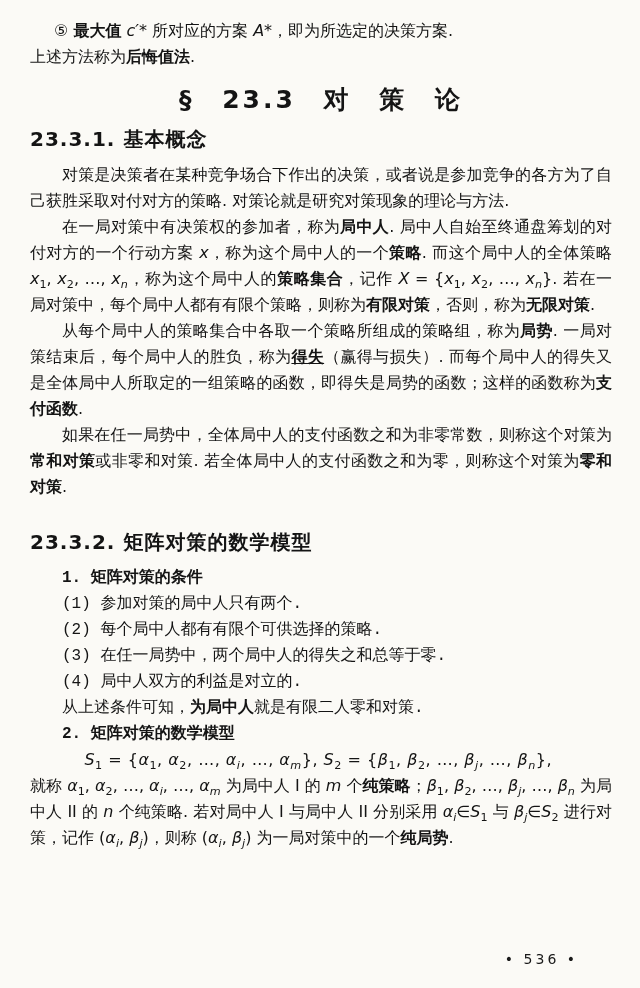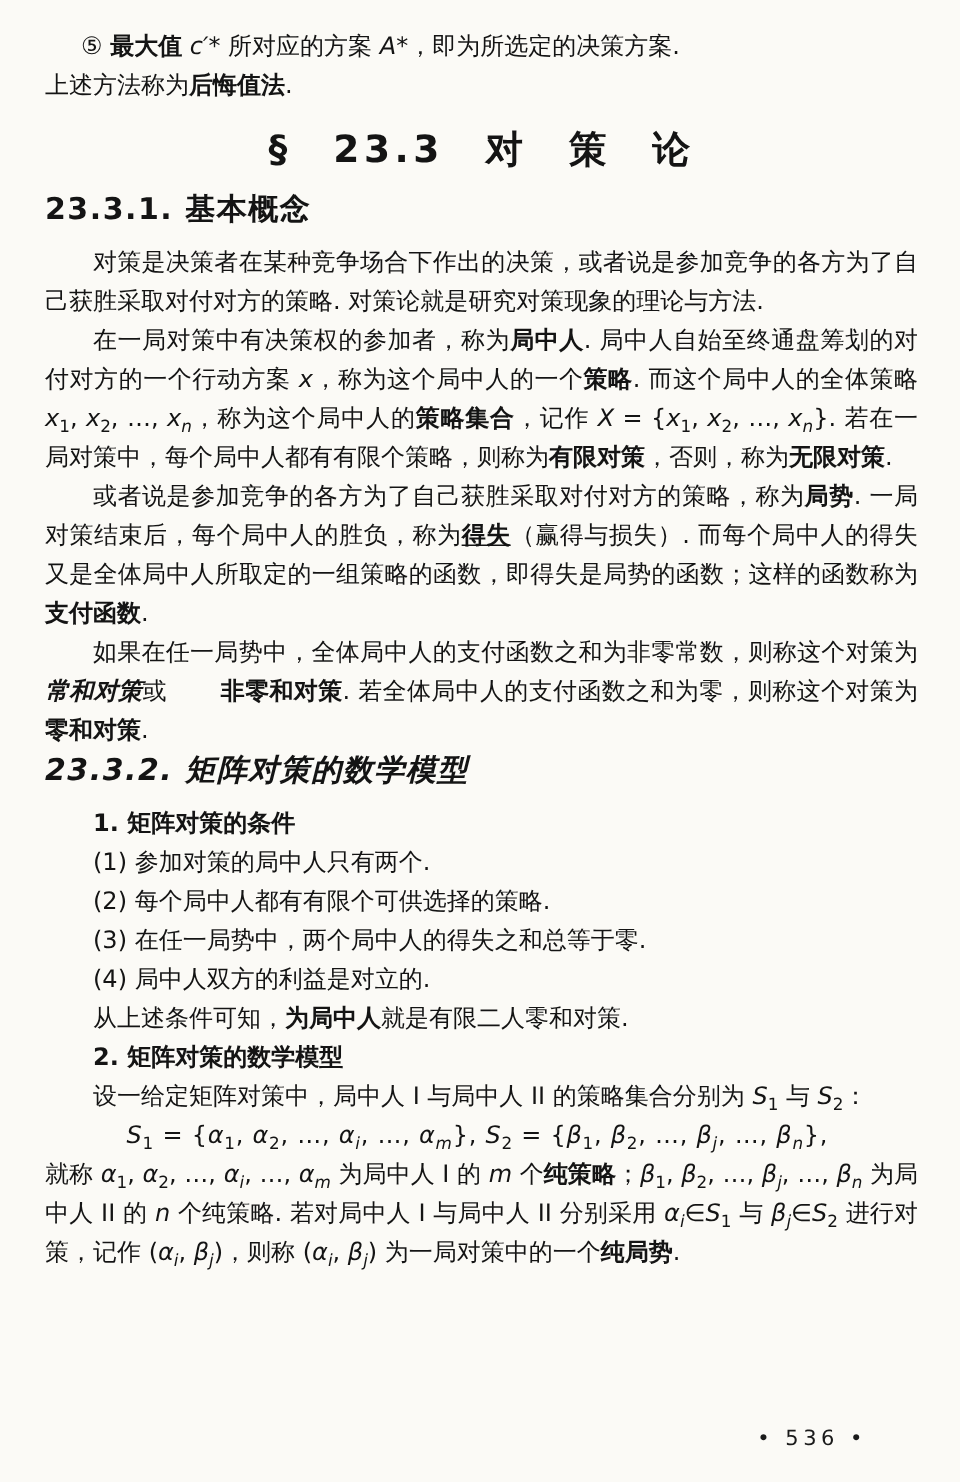--- a/index.html
+++ b/index.html
@@ -14,31 +14,31 @@
     color:#141414;
     font-size:16px;
     line-height:26px;
     overflow:hidden;
   }
   p{margin:0;}
   .line{text-align:left;}
   .para{text-align:justify;text-indent:2em;}
   .noindent{text-indent:0;}
   .indent1{text-indent:1.5em;}
-  .indent2{text-indent:2em;}
+  .indent2{text-indent:2em;font-family:Liberation Mono, monospace;}
   .formula{text-indent:3.4em;letter-spacing:0.5px;}
   .sec-title{
     font-size:25px;font-weight:bold;text-align:center;
     margin:14px 0 10px;word-spacing:16px;letter-spacing:3px;line-height:32px;
   }
   .sub-title{
     font-size:20px;font-weight:600;margin:8px 0 10px;
     letter-spacing:1px;line-height:26px;text-align:left;
   }
-  .sub-title-2{margin-top:0;font-style:italic;}
+  .sub-title-2{margin-top:29px;}
   .bold-item{font-weight:600;}
   sub{font-size:0.7em;line-height:0;}
   .pagenum{
     position:absolute;right:62px;bottom:16px;
     font-size:14px;letter-spacing:3px;color:#1a1a1a;
   }
 </style>
 </head>
 <body>
 
@@ -46,31 +46,30 @@
 
   <p class="line indent1"><span>⑤ </span><span style="font-weight: bold;">最大值</span><span> </span><span style="font-style: italic;">c′*</span><span> 所对应的方案 </span><span style="font-style: italic;">A*</span><span>，即为所选定的决策方案.</span></p>
   <p class="line"><span>上述方法称为</span><span style="font-weight: bold;">后悔值法</span><span>.</span></p>
 
   <h1 class="sec-title">§ 23.3 对 策 论</h1>
 
   <h2 class="sub-title">23.3.1. 基本概念</h2>
 
   <p class="para"><span>对策是决策者在某种竞争场合下作出的决策，或者说是参加竞争的各方为了自己获胜采取对付对方的策略. 对策论就是研究对策现象的理论与方法.</span></p>
   <p class="para"><span>在一局对策中有决策权的参加者，称为</span><span style="font-weight: bold;">局中人</span><span>. 局中人自始至终通盘筹划的对付对方的一个行动方案 </span><span style="font-style: italic;">x</span><span>，称为这个局中人的一个</span><span style="font-weight: bold;">策略</span><span>. 而这个局中人的全体策略 </span><span style="font-style: italic;">x</span><sub>1</sub><span>, </span><span style="font-style: italic;">x</span><sub>2</sub><span>, …, </span><span style="font-style: italic;">x</span><sub style="font-style: italic;">n</sub><span>，称为这个局中人的</span><span style="font-weight: bold;">策略集合</span><span>，记作 </span><span style="font-style: italic;">X</span><span> = {</span><span style="font-style: italic;">x</span><sub>1</sub><span>, </span><span style="font-style: italic;">x</span><sub>2</sub><span>, …, </span><span style="font-style: italic;">x</span><sub style="font-style: italic;">n</sub><span>}. 若在一局对策中，每个局中人都有有限个策略，则称为</span><span style="font-weight: bold;">有限对策</span><span>，否则，称为</span><span style="font-weight: bold;">无限对策</span><span>.</span></p>
-  <p class="para"><span>或者说是参加竞争的各方为了自己获胜采取对付对方的策略，称为</span><span style="font-weight: bold;">局势</span><span>. 一局对策结束后，每个局中人的胜负，称为</span><span style="font-weight: bold; text-decoration: underline;">得失</span><span>（赢得与损失）. 而每个局中人的得失又是全体局中人所取定的一组策略的函数，即得失是局势的函数；这样的函数称为</span><span style="font-weight: bold;">支付函数</span><span>.</span></p>
-  <p class="para"><span>如果在任一局势中，全体局中人的支付函数之和为非零常数，则称这个对策为</span><span style="font-weight: bold; font-style: italic;">常和对策</span><span>或</span><span style="font-weight: bold; margin-left: 36px;">非零和对策</span><span>. 若全体局中人的支付函数之和为零，则称这个对策为</span><span style="font-weight: bold;">零和对策</span><span>.</span></p>
+  <p class="para"><span>从每个局中人的策略集合中各取一个策略所组成的策略组，称为</span><span style="font-weight: bold;">局势</span><span>. 一局对策结束后，每个局中人的胜负，称为</span><span style="font-weight: bold; text-decoration: underline;">得失</span><span>（赢得与损失）. 而每个局中人的得失又是全体局中人所取定的一组策略的函数，即得失是局势的函数；这样的函数称为</span><span style="font-weight: bold;">支付函数</span><span>.</span></p>
+  <p class="para"><span>如果在任一局势中，全体局中人的支付函数之和为非零常数，则称这个对策为</span><span style="font-weight: bold;">常和对策</span><span>或</span><span style="font-weight: normal;">非零和对策</span><span>. 若全体局中人的支付函数之和为零，则称这个对策为</span><span style="font-weight: bold;">零和对策</span><span>.</span></p>
 
   <h2 class="sub-title sub-title-2">23.3.2. 矩阵对策的数学模型</h2>
 
   <p class="line indent2 bold-item">1. 矩阵对策的条件</p>
   <p class="line indent2">(1) 参加对策的局中人只有两个.</p>
   <p class="line indent2">(2) 每个局中人都有有限个可供选择的策略.</p>
   <p class="line indent2">(3) 在任一局势中，两个局中人的得失之和总等于零.</p>
   <p class="line indent2">(4) 局中人双方的利益是对立的.</p>
   <p class="line indent2"><span>从上述条件可知，</span><span style="font-weight: bold;">为局中人</span><span>就是有限二人零和对策.</span></p>
   <p class="line indent2 bold-item">2. 矩阵对策的数学模型</p>
-  <p class="line indent2"><span>设一给定矩阵对策中，局中人 I 与局中人 II 的策略集合分别为 </span><span style="font-style: italic;">S</span><sub>1</sub><span> 与 </span><span style="font-style: italic;">S</span><sub>2</sub><span>：</span></p>
   <p class="line formula"><span style="font-style: italic;">S</span><sub>1</sub><span> = {</span><span style="font-style: italic;">α</span><sub>1</sub><span>, </span><span style="font-style: italic;">α</span><sub>2</sub><span>, …, </span><span style="font-style: italic;">α</span><sub style="font-style: italic;">i</sub><span>, …, </span><span style="font-style: italic;">α</span><sub style="font-style: italic;">m</sub><span>},  </span><span style="font-style: italic;">S</span><sub>2</sub><span> = {</span><span style="font-style: italic;">β</span><sub>1</sub><span>, </span><span style="font-style: italic;">β</span><sub>2</sub><span>, …, </span><span style="font-style: italic;">β</span><sub style="font-style: italic;">j</sub><span>, …, </span><span style="font-style: italic;">β</span><sub style="font-style: italic;">n</sub><span>},</span></p>
   <p class="para noindent"><span>就称 </span><span style="font-style: italic;">α</span><sub>1</sub><span>, </span><span style="font-style: italic;">α</span><sub>2</sub><span>, …, </span><span style="font-style: italic;">α</span><sub style="font-style: italic;">i</sub><span>, …, </span><span style="font-style: italic;">α</span><sub style="font-style: italic;">m</sub><span> 为局中人 I 的 </span><span style="font-style: italic;">m</span><span> 个</span><span style="font-weight: bold;">纯策略</span><span>；</span><span style="font-style: italic;">β</span><sub>1</sub><span>, </span><span style="font-style: italic;">β</span><sub>2</sub><span>, …, </span><span style="font-style: italic;">β</span><sub style="font-style: italic;">j</sub><span>, …, </span><span style="font-style: italic;">β</span><sub style="font-style: italic;">n</sub><span> 为局中人 II 的 </span><span style="font-style: italic;">n</span><span> 个纯策略. 若对局中人 I 与局中人 II 分别采用 </span><span style="font-style: italic;">α</span><sub style="font-style: italic;">i</sub><span>∈</span><span style="font-style: italic;">S</span><sub>1</sub><span> 与 </span><span style="font-style: italic;">β</span><sub style="font-style: italic;">j</sub><span>∈</span><span style="font-style: italic;">S</span><sub>2</sub><span> 进行对策，记作 (</span><span style="font-style: italic;">α</span><sub style="font-style: italic;">i</sub><span>, </span><span style="font-style: italic;">β</span><sub style="font-style: italic;">j</sub><span>)，则称 (</span><span style="font-style: italic;">α</span><sub style="font-style: italic;">i</sub><span>, </span><span style="font-style: italic;">β</span><sub style="font-style: italic;">j</sub><span>) 为一局对策中的一个</span><span style="font-weight: bold;">纯局势</span><span>.</span></p>
 
   <div class="pagenum">• 536 •</div>
 
 </div>
 
 </body></html>

